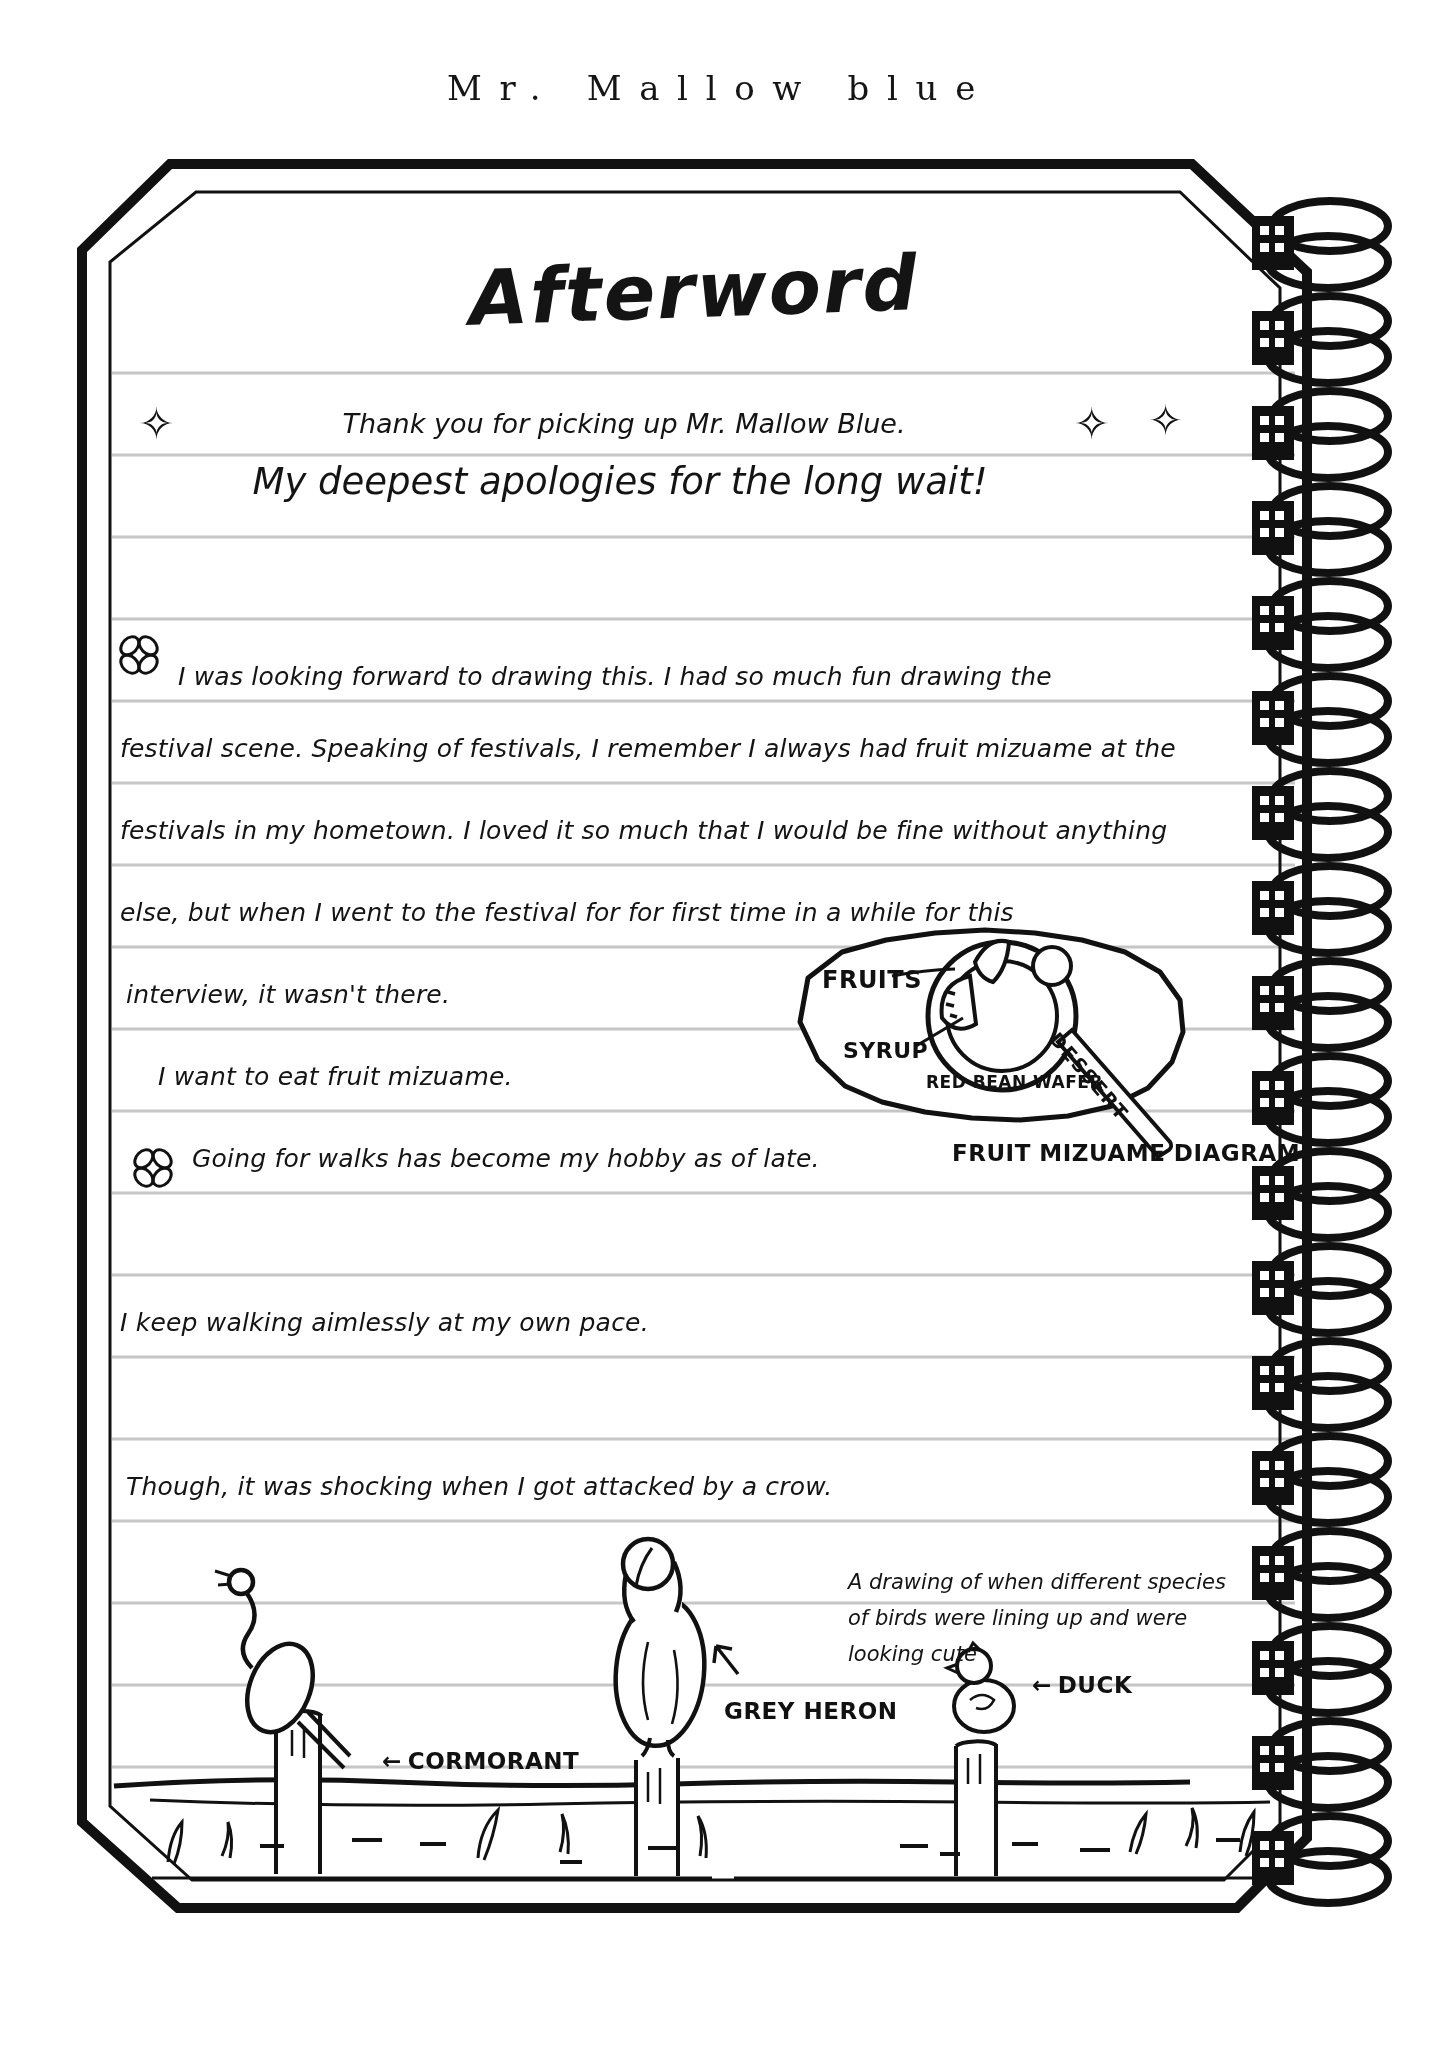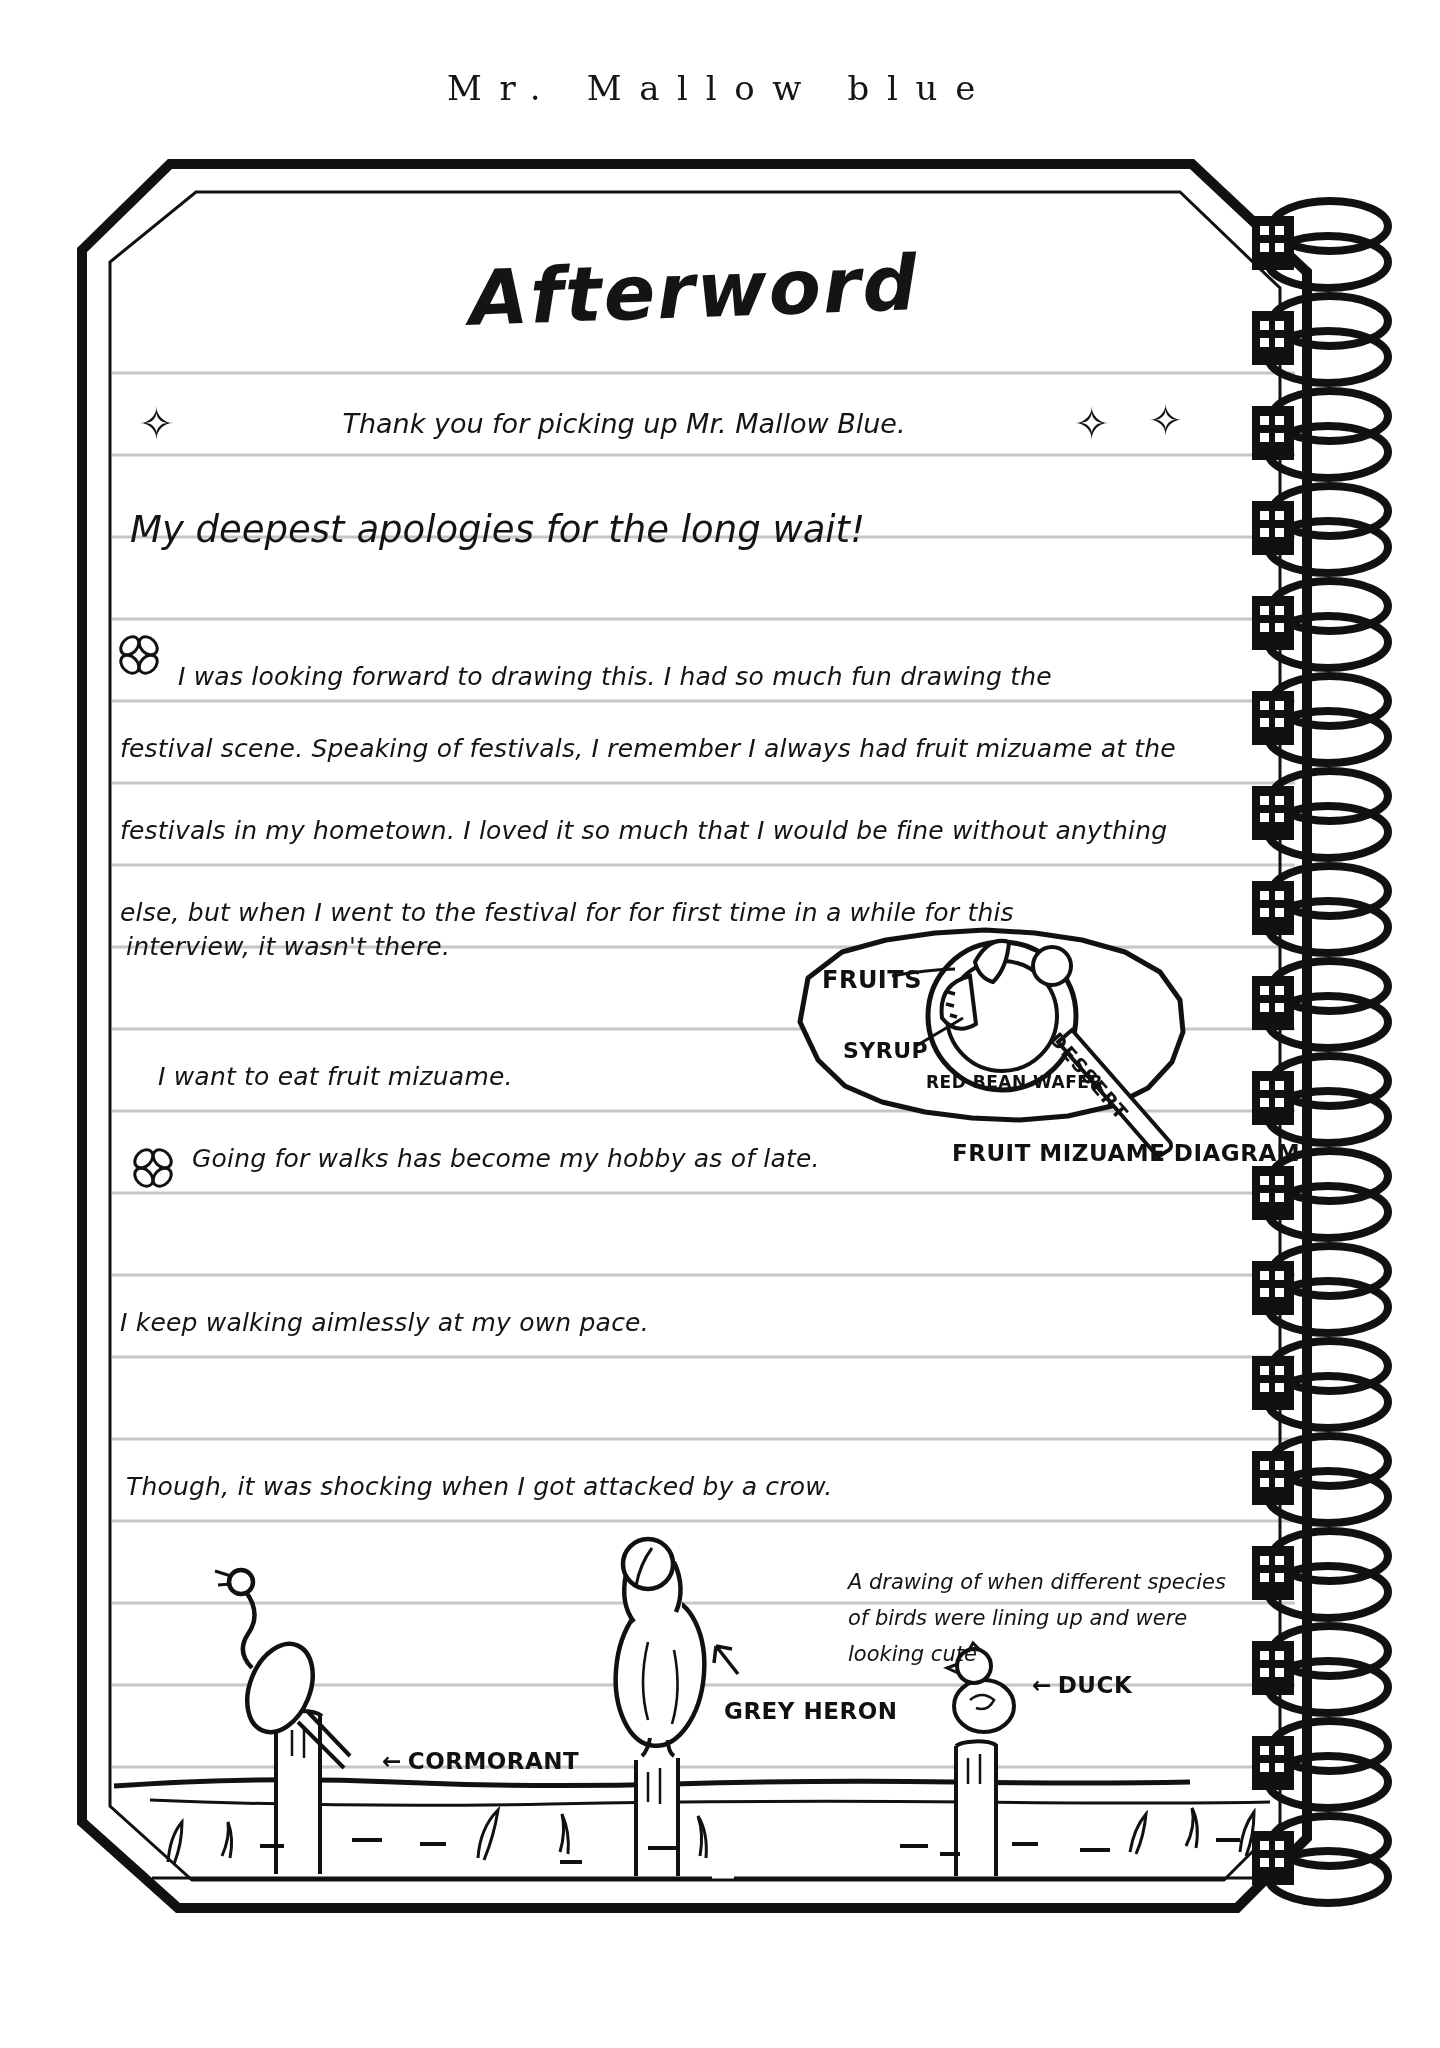--- a/index.html
+++ b/index.html
@@ -10,21 +10,21 @@
   .series{position:absolute;left:0;top:68px;width:1440px;text-align:center;
           font-family:"DejaVu Serif","Liberation Serif",serif;font-size:34px;
           letter-spacing:0.52em;color:#151515;font-weight:500;}
   
   .afterword{position:absolute;left:694px;top:246px;transform:translateX(-50%) rotate(-2deg);
              font-style:italic;font-weight:bold;font-size:76px;letter-spacing:2px;color:#111;}
   .hw{font-style:italic;color:#141414;white-space:nowrap;}
   .introrow{position:absolute;left:138px;top:398px;width:972px;display:flex;
             align-items:center;justify-content:space-between;}
   .intro1{font-size:27px;}
-  .intro2{position:absolute;left:130px;top:508px;width:980px;font-size:37px;}
+  .intro2{position:absolute;left:130px;top:460px;width:980px;text-align:center;font-size:37px;}
   .sparkle{font-size:44px;font-style:normal;color:#111;}
   .lonespark{position:absolute;left:1148px;top:396px;font-size:42px;color:#111;}
   .pline{position:absolute;font-size:25px;letter-spacing:0.2px;}
   .flower{position:absolute;width:46px;height:46px;}
   .handlabel{position:absolute;font-weight:bold;color:#111;letter-spacing:0.5px;white-space:nowrap;}
   .birdcap{position:absolute;left:848px;top:1564px;font-size:21px;line-height:36px;white-space:nowrap;}
   .arrowglyph{font-style:normal;font-weight:bold;margin-right:6px;}
 </style>
 </head>
 <body>
@@ -116,21 +116,21 @@
       <ellipse cx="28" cy="12" rx="9" ry="6.5" transform="rotate(45 28 12)"></ellipse>
       <ellipse cx="12" cy="28" rx="9" ry="6.5" transform="rotate(45 12 28)"></ellipse>
       <ellipse cx="28" cy="28" rx="9" ry="6.5" transform="rotate(-45 28 28)"></ellipse>
     </g>
   </svg>
 
   <div class="hw pline" style="left:178px;top:652px;margin-top:10px;">I was looking forward to drawing this. I had so much fun drawing the</div>
   <div class="hw pline" style="left:120px;top:734px;">festival scene. Speaking of festivals, I remember I always had fruit mizuame at the</div>
   <div class="hw pline" style="left:120px;top:816px;">festivals in my hometown. I loved it so much that I would be fine without anything</div>
   <div class="hw pline" style="left:120px;top:898px;">else, but when I went to the festival for for first time in a while for this</div>
-  <div class="hw pline" style="left:126px;top:932px;font-style:italic;">interview, it wasn't there.</div>
+  <div class="hw pline" style="left:126px;top:980px;font-style:italic;">interview, it wasn't there.</div>
   <div class="hw pline" style="left:158px;top:1062px;">I want to eat fruit mizuame.</div>
 
   <div class="hw pline" style="left:192px;top:1144px;">Going for walks has become my hobby as of late.</div>
   <div class="hw pline" style="left:120px;top:1308px;">I keep walking aimlessly at my own pace.</div>
   <div class="hw pline" style="left:126px;top:1472px;">Though, it was shocking when I got attacked by a crow.</div>
 
   <svg class="abs" width="1440" height="2048" viewBox="0 0 1440 2048">
     <polygon points="800,1022 808,978 842,952 886,940 935,933 985,930 1035,933 1082,940 1125,952 1160,972 1180,1000 1183,1032 1172,1062 1148,1088 1112,1106 1068,1116 1020,1120 972,1118 925,1112 882,1102 845,1086 818,1060" fill="#fff" stroke="#111" stroke-width="5" stroke-linejoin="round"></polygon>
     <circle cx="1002" cy="1016" r="74" fill="#fff" stroke="#111" stroke-width="5"></circle>
     <circle cx="1002" cy="1016" r="55" fill="#fff" stroke="#111" stroke-width="4"></circle>

